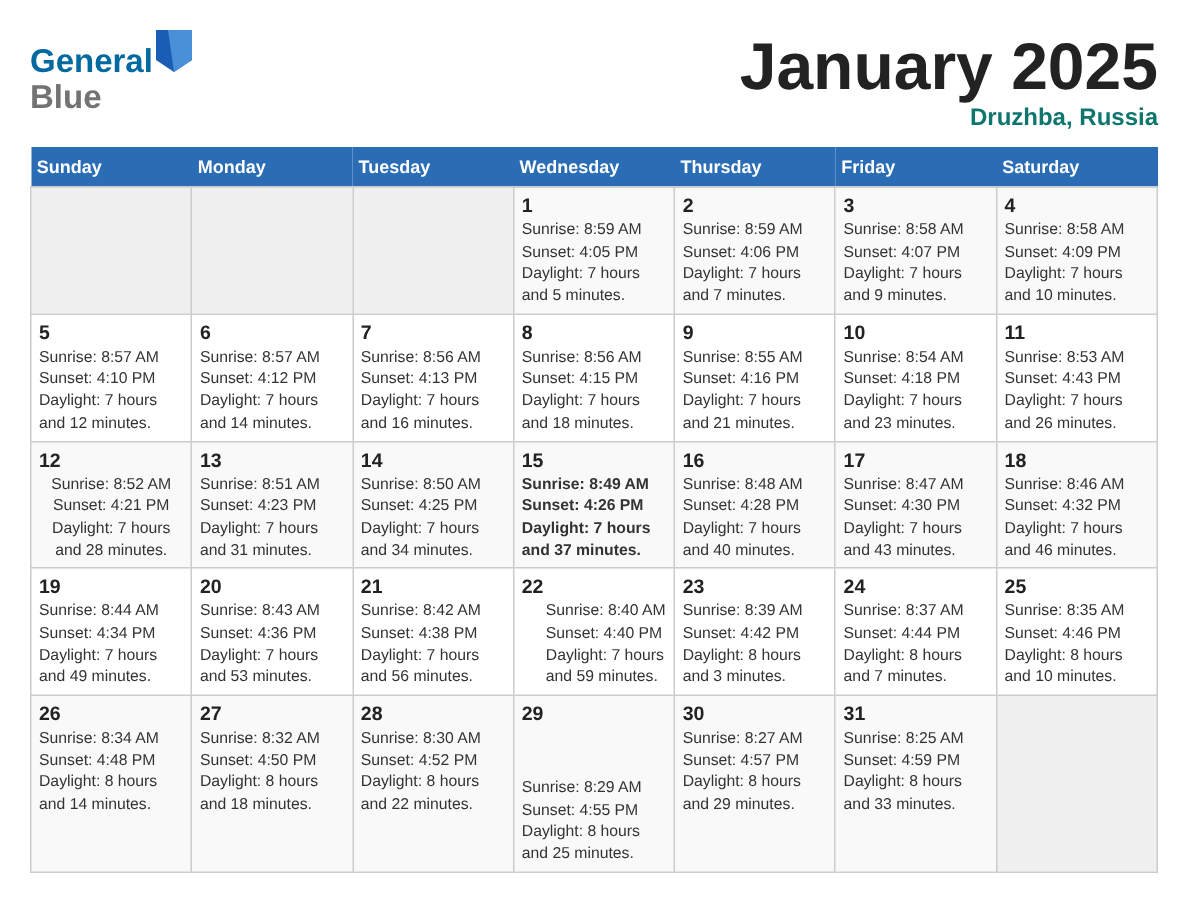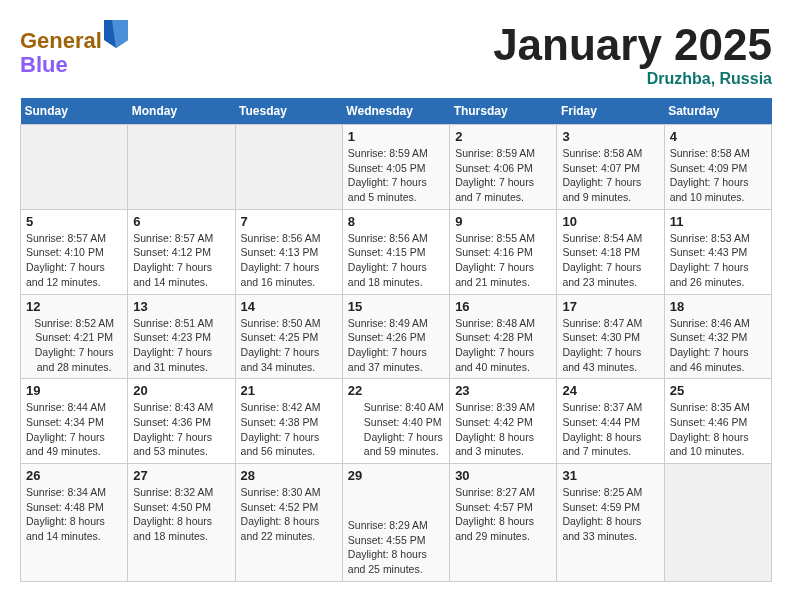--- a/index.html
+++ b/index.html
@@ -18,22 +18,22 @@
     }
     .logo {
       display: flex;
       align-items: center;
     }
     .logo-text {
       font-size: 22px;
       font-weight: bold;
       line-height: 1.1;
     }
-    .logo-general { color: #a16207; }
-    .logo-blue { color: #8b5cf6; }
+    .logo-general { color: #0369a1; }
+    .logo-blue { color: #737373; }
     .logo-icon {
       width: 24px;
       height: 28px;
       margin-left: 2px;
       margin-right: 2px;
     }
     .title-block {
       text-align: right;
     }
     .title-block h1 {
@@ -224,21 +224,21 @@
         </td>
         <td>
           <span class="day-num">14</span>
           <div class="day-info" style="white-space: pre-line;">Sunrise: 8:50 AM
 Sunset: 4:25 PM
 Daylight: 7 hours
 and 34 minutes.</div>
         </td>
         <td>
           <span class="day-num">15</span>
-          <div class="day-info" style="white-space: pre-line;">Sunrise: 8:49 AM
+          <div class="day-info" style="white-space: pre-line; font-weight: bold;">Sunrise: 8:49 AM
 Sunset: 4:26 PM
 Daylight: 7 hours
 and 37 minutes.</div>
         </td>
         <td>
           <span class="day-num">16</span>
           <div class="day-info" style="white-space: pre-line;">Sunrise: 8:48 AM
 Sunset: 4:28 PM
 Daylight: 7 hours
 and 40 minutes.</div>

